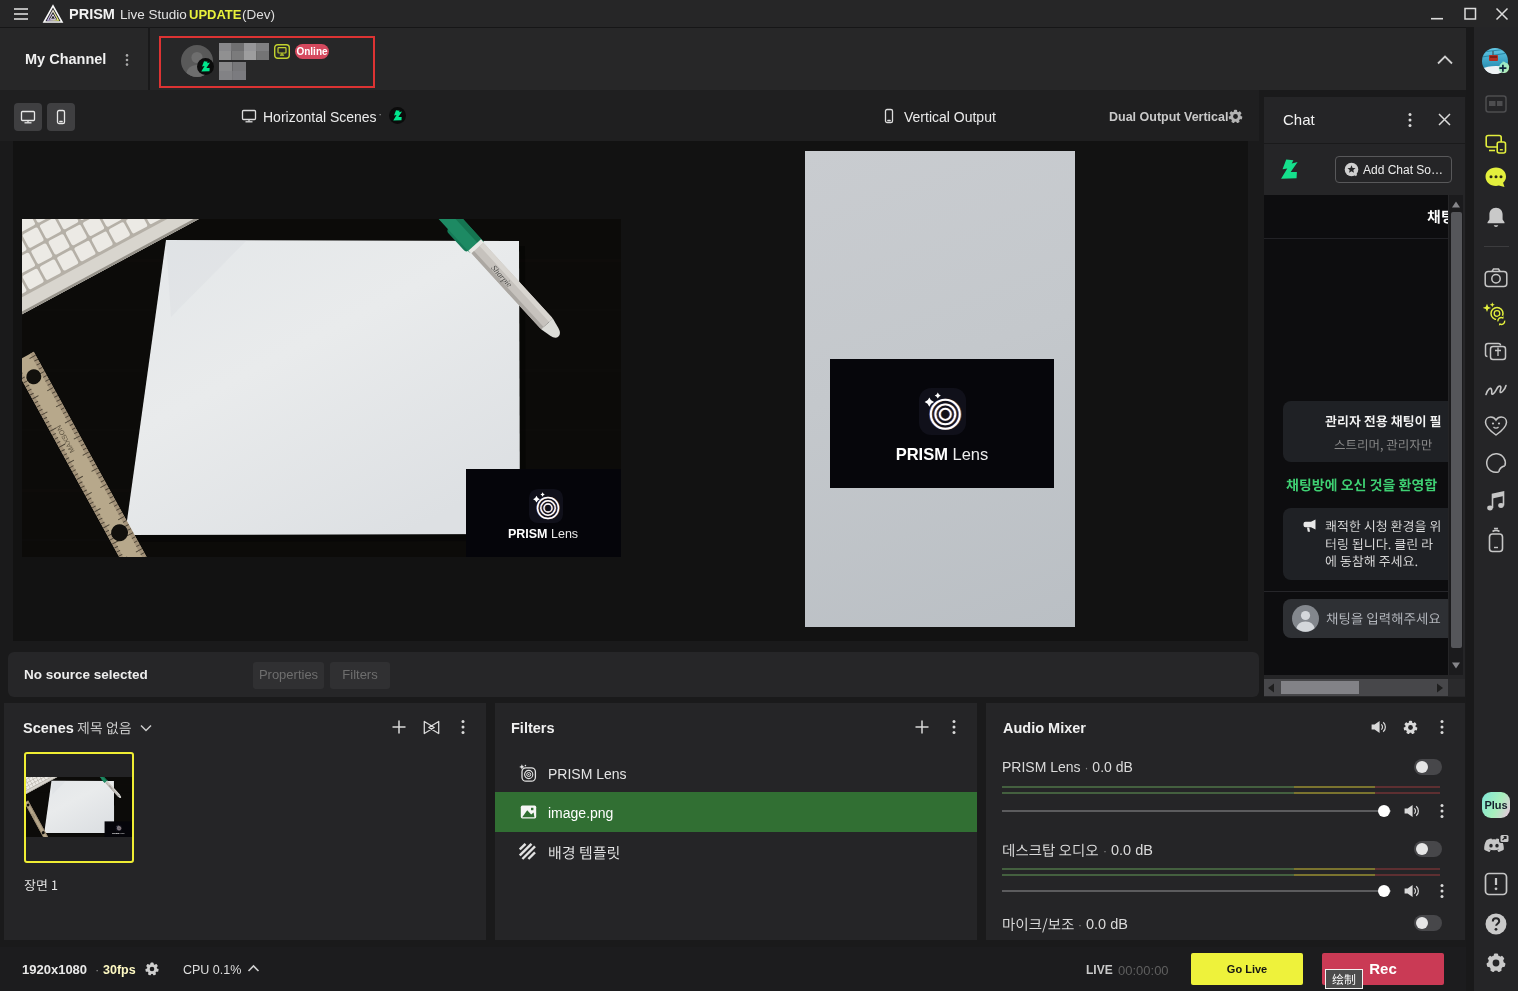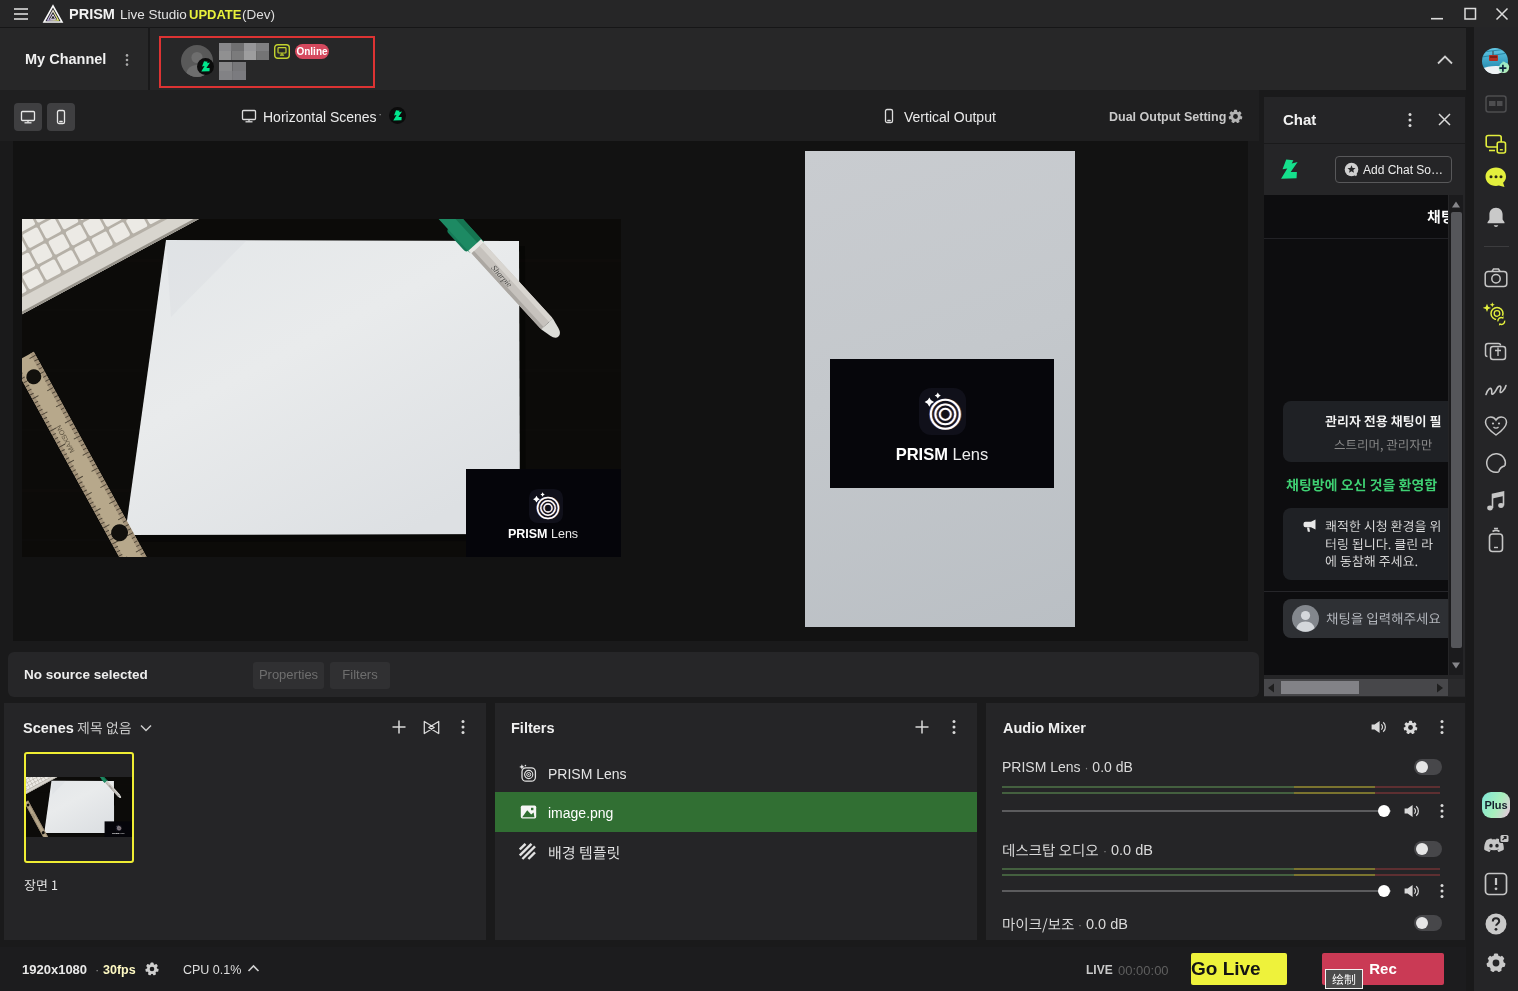--- a/index.html
+++ b/index.html
@@ -114,21 +114,21 @@
         <g transform="scale(0.56)">
           <path d="M5.9 0.4 L12.7 1.3 L11.1 4.2 L16.7 2.9 L10.1 12.3 L16.0 12.3 L15.7 18.2 L1.0 18.8 L6.9 8.9 L2.4 9.6 Z" fill="#00e68c"></path>
         </g>
       </g>
     </svg>
     <svg style="position:absolute;left:881px;top:108px;" width="16" height="16" viewBox="0 0 16 16">
       <rect x="4.5" y="1.5" width="7" height="13" rx="1.6" fill="none" stroke="#dcdcdc" stroke-width="1.3"></rect>
       <path d="M6.8 12.5h2.4" stroke="#dcdcdc" stroke-width="1.3" stroke-linecap="round"></path>
     </svg>
     <div class="t" style="left:904px;top:109px;font-size:14px;color:#ebebeb">Vertical Output</div>
-    <div class="t" style="left:1109px;top:110px;font-size:12.5px;font-weight:bold;color:#c9c9c9">Dual Output Setting</div>
+    <div class="t" style="left:1109px;top:110px;font-size:12.5px;font-weight:bold;color:#c9c9c9">Dual Output Vertical</div>
     <svg style="position:absolute;left:1227px;top:108px;" width="17" height="17" viewBox="0 0 17 17">
       <rect x="6.94" y="1.70" width="3.13" height="3.54" rx="0.88" fill="#b3b3b3" transform="rotate(0.0 8.5 8.5)"></rect>
       <rect x="6.94" y="1.70" width="3.13" height="3.54" rx="0.88" fill="#b3b3b3" transform="rotate(51.4 8.5 8.5)"></rect>
       <rect x="6.94" y="1.70" width="3.13" height="3.54" rx="0.88" fill="#b3b3b3" transform="rotate(102.9 8.5 8.5)"></rect>
       <rect x="6.94" y="1.70" width="3.13" height="3.54" rx="0.88" fill="#b3b3b3" transform="rotate(154.3 8.5 8.5)"></rect>
       <rect x="6.94" y="1.70" width="3.13" height="3.54" rx="0.88" fill="#b3b3b3" transform="rotate(205.7 8.5 8.5)"></rect>
       <rect x="6.94" y="1.70" width="3.13" height="3.54" rx="0.88" fill="#b3b3b3" transform="rotate(257.1 8.5 8.5)"></rect>
       <rect x="6.94" y="1.70" width="3.13" height="3.54" rx="0.88" fill="#b3b3b3" transform="rotate(308.6 8.5 8.5)"></rect>
       <circle cx="8.5" cy="8.5" r="5.20" fill="#b3b3b3"></circle>
       <circle cx="8.5" cy="8.5" r="2.4" fill="#1f1f20"></circle>
@@ -543,21 +543,21 @@
       <circle cx="8" cy="13.4" r="1.5" fill="#d9d9d9"></circle>
     </svg>
     <svg style="position:absolute;left:1002px;top:913.2px;overflow:visible" width="73" height="21">
       <path fill="#dadada" d="M1.2 6.1H7.3V14.6H1.2ZM6.1 7.1H2.4V13.6H6.1ZM9.6 4.8H10.8V17.9H9.6ZM10.5 10.1H12.9V11.1H10.5ZM23.6 4.8H24.8V18H23.6ZM17.9 5.8Q18.8 5.8 19.6 6.4Q20.3 7 20.8 8Q21.2 9 21.2 10.4Q21.2 11.8 20.8 12.8Q20.3 13.9 19.6 14.4Q18.8 15 17.9 15Q16.9 15 16.2 14.4Q15.4 13.9 15 12.8Q14.5 11.8 14.5 10.4Q14.5 9 15 8Q15.4 7 16.2 6.4Q16.9 5.8 17.9 5.8ZM17.9 6.9Q17.2 6.9 16.7 7.3Q16.3 7.8 16 8.6Q15.7 9.3 15.7 10.4Q15.7 11.5 16 12.3Q16.3 13.1 16.7 13.5Q17.2 13.9 17.9 13.9Q18.5 13.9 19 13.5Q19.5 13.1 19.8 12.3Q20 11.5 20 10.4Q20 9.3 19.8 8.6Q19.5 7.8 19 7.3Q18.5 6.9 17.9 6.9ZM28.8 6.2H37.1V7.2H28.8ZM27.4 15.1H39.3V16.1H27.4ZM36.6 6.2H37.8V7.8Q37.8 8.7 37.8 9.7Q37.8 10.7 37.6 11.7Q37.5 12.8 37.2 14.2L36 14.1Q36.3 12.8 36.5 11.7Q36.6 10.7 36.6 9.7Q36.6 8.7 36.6 7.8ZM36.9 9.8V10.7L28.6 11.1L28.5 10.1ZM40.2 19.4 44.5 5.3H45.5L41.2 19.4ZM46.4 15.3H58.3V16.3H46.4ZM51.7 12.1H52.9V15.6H51.7ZM47.8 5.8H49V8.1H55.7V5.8H56.9V12.5H47.8ZM49 9.1V11.5H55.7V9.1ZM59.8 15.3H71.7V16.3H59.8ZM65.1 12.1H66.3V15.6H65.1ZM65.1 6.5H66.1V7.3Q66.1 8.1 65.8 8.8Q65.5 9.5 65 10.2Q64.5 10.8 63.8 11.2Q63.1 11.7 62.4 12.1Q61.6 12.4 60.8 12.6L60.3 11.6Q61 11.5 61.7 11.2Q62.4 10.9 63 10.5Q63.6 10.1 64.1 9.6Q64.5 9.1 64.8 8.5Q65.1 7.9 65.1 7.3ZM65.3 6.5H66.3V7.3Q66.3 7.9 66.6 8.5Q66.9 9.1 67.3 9.6Q67.8 10.1 68.4 10.5Q69 10.9 69.7 11.2Q70.4 11.4 71.1 11.5L70.6 12.5Q69.8 12.3 69.1 12Q68.3 11.7 67.6 11.2Q66.9 10.7 66.4 10.1Q65.9 9.5 65.6 8.8Q65.3 8.1 65.3 7.3ZM60.7 6H70.6V7H60.7Z"></path>
     </svg>
     <div class="t" style="left:1078px;top:916px;font-size:14.5px;color:#dadada"><span style="color:#8a8a8a;font-size:12px">·</span> 0.0 dB</div>
     <div style="position:absolute;left:1414px;top:915px;width:28px;height:16px;background:#47474a;border-radius:8px"></div>
     <div style="position:absolute;left:1416px;top:917px;width:12px;height:12px;background:#e6e6e6;border-radius:6px"></div>
     <div style="position:absolute;left:1264px;top:97px;width:201px;height:600px;background:#252527"></div>
     <div style="position:absolute;left:1264px;top:143px;width:201px;height:1px;background:#1a1a1b"></div>
-    <div class="t" style="left:1283px;top:111px;font-size:15px;font-weight:bold;color:#f2f2f2">Chat</div>
+    <div class="t" style="left:1283px;top:111px;font-size:15px;font-weight:normal;color:#f2f2f2">Chat</div>
     <svg style="position:absolute;left:1402px;top:112px;" width="16" height="16" viewBox="0 0 16 16">
       <circle cx="8" cy="2.5999999999999996" r="1.5" fill="#d9d9d9"></circle>
       <circle cx="8" cy="8" r="1.5" fill="#d9d9d9"></circle>
       <circle cx="8" cy="13.4" r="1.5" fill="#d9d9d9"></circle>
     </svg>
     <svg style="position:absolute;left:1437px;top:112px;" width="15" height="15" viewBox="0 0 15 15">
       <path d="M2 2 L13 13 M13 2 L2 13" stroke="#d9d9d9" stroke-width="1.5"></path>
     </svg>
     <svg style="position:absolute;left:1280px;top:159px;" width="19" height="21" viewBox="0 0 19 21">
       <g transform="scale(1.2)">
@@ -653,21 +653,21 @@
       <rect x="6.48" y="1.40" width="3.04" height="3.43" rx="0.85" fill="#cfcfcf" transform="rotate(308.6 8 8)"></rect>
       <circle cx="8" cy="8" r="5.00" fill="#cfcfcf"></circle>
       <circle cx="8" cy="8" r="2.3" fill="#1c1c1e"></circle>
     </svg>
     <div class="t" style="left:183px;top:963px;font-size:12.5px;color:#dedede">CPU 0.1%</div>
     <svg style="position:absolute;left:247px;top:964px;" width="13" height="9" viewBox="0 0 13 9">
       <path d="M1.5 7 L6.5 2 L11.5 7" fill="none" stroke="#cfcfcf" stroke-width="1.6"></path>
     </svg>
     <div class="t" style="left:1086px;top:963px;font-size:12px;font-weight:bold;color:#c9c9c9">LIVE</div>
     <div class="t" style="left:1118px;top:962.5px;font-size:13px;color:#5f5f5f">00:00:00</div>
-    <div class="t" style="left:1191px;top:953px;width:96px;height:32px;background:#eef23b;border-radius:2px;color:#141414;font-weight:bold;font-size:19px;text-align:left;line-height:32px">Go Live</div>
+    <div class="t" style="left:1191px;top:953px;width:112px;height:32px;background:#eef23b;border-radius:2px;color:#141414;font-weight:bold;font-size:11px;text-align:center;line-height:32px">Go Live</div>
     <div class="t" style="left:1322px;top:953px;width:122px;height:32px;background:#ca3a55;border-radius:2px;color:#ffffff;font-weight:bold;font-size:15px;text-align:center;line-height:32px">Rec</div>
     <div style="position:absolute;left:1325px;top:969px;width:38px;height:20px;background:#4c4c4c;border:1px solid #f2f2f2"></div>
     <svg style="position:absolute;left:1332px;top:970.1px;overflow:visible" width="24" height="17">
       <path fill="#ffffff" d="M0.5 13.3 0.7 14.2C1.7 13.8 3 13.2 4.3 12.8L4.1 12C2.8 12.5 1.4 13 0.5 13.3ZM5.8 7.8V8.7H9.9V7.8ZM0.7 8.8C0.8 8.8 1.1 8.7 2.4 8.5C1.9 9.3 1.5 9.9 1.3 10.1C1 10.5 0.7 10.8 0.5 10.9C0.6 11.1 0.7 11.5 0.8 11.7C1 11.6 1.4 11.4 4.2 10.7C4.1 10.5 4.1 10.2 4.1 9.9L2 10.5C2.9 9.4 3.7 8.1 4.3 6.8L3.5 6.3C3.3 6.8 3.1 7.3 2.8 7.7L1.5 7.9C2.2 6.8 2.9 5.5 3.3 4.2L2.5 3.8C2.1 5.3 1.3 6.8 1 7.2C0.8 7.7 0.6 7.9 0.4 8C0.5 8.2 0.6 8.7 0.7 8.8ZM4.7 14.6C5 14.5 5.5 14.4 9.9 13.9C10.1 14.3 10.3 14.6 10.4 14.9L11.2 14.5C10.8 13.7 10 12.5 9.3 11.6L8.6 11.9C8.9 12.3 9.2 12.8 9.5 13.2L6.1 13.6C6.6 12.7 7.3 11.5 7.7 10.8H11V9.9H4.7V10.8H6.8C6.3 11.6 5.4 13.1 5.1 13.4C4.9 13.6 4.6 13.7 4.4 13.8C4.5 14 4.7 14.4 4.7 14.6ZM7.6 3.8C6.9 5.5 5.6 6.9 4.2 7.8C4.4 8 4.6 8.5 4.7 8.7C5.9 7.8 7 6.7 7.8 5.3C8.6 6.5 9.9 7.7 11 8.5C11.1 8.3 11.3 7.9 11.5 7.7C10.3 6.9 9 5.7 8.2 4.5L8.4 4.1ZM20.1 4.9V11.6H21V4.9ZM22.2 4V13.6C22.2 13.8 22.2 13.9 22 13.9C21.8 13.9 21.1 13.9 20.4 13.9C20.5 14.2 20.7 14.6 20.7 14.8C21.6 14.8 22.3 14.8 22.6 14.7C23 14.5 23.1 14.2 23.1 13.6V4ZM13.7 4.1C13.5 5.3 13 6.5 12.5 7.3C12.7 7.4 13.1 7.5 13.3 7.6C13.5 7.3 13.7 6.9 13.9 6.4H15.5V7.7H12.5V8.5H15.5V9.7H13.1V13.9H13.9V10.5H15.5V14.9H16.3V10.5H18V13C18 13.1 18 13.2 17.8 13.2C17.7 13.2 17.3 13.2 16.8 13.1C16.9 13.4 17 13.7 17.1 13.9C17.7 13.9 18.2 13.9 18.5 13.8C18.8 13.6 18.8 13.4 18.8 13V9.7H16.3V8.5H19.2V7.7H16.3V6.4H18.8V5.6H16.3V3.9H15.5V5.6H14.2C14.3 5.2 14.4 4.7 14.5 4.3Z"></path>
     </svg>
     <div style="position:absolute;left:1466px;top:27px;width:8px;height:964px;background:#19191a"></div>
     <div style="position:absolute;left:1474px;top:27px;width:44px;height:964px;background:#252527"></div>
     <svg style="position:absolute;left:1482px;top:48px;" width="28" height="28" viewBox="0 0 28 28">
       <defs>
         <clipPath id="sav">

